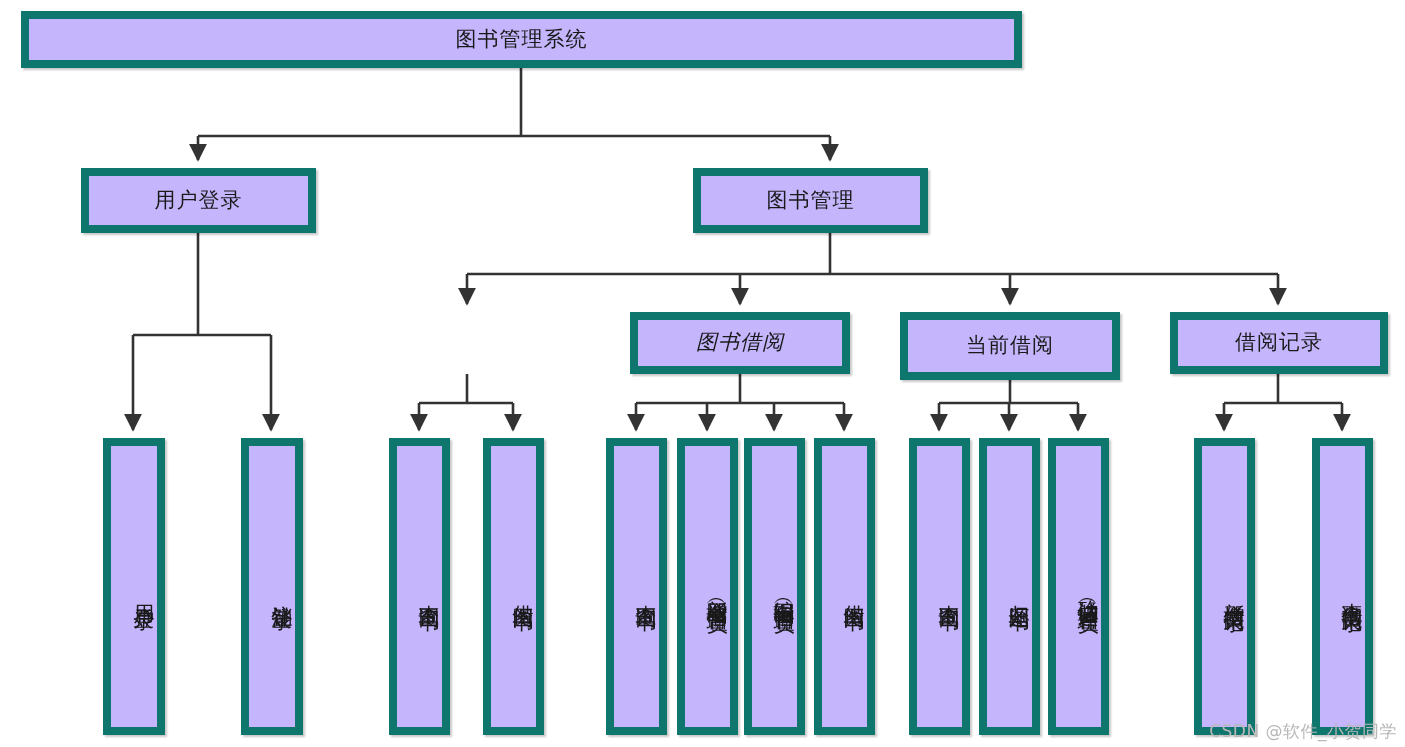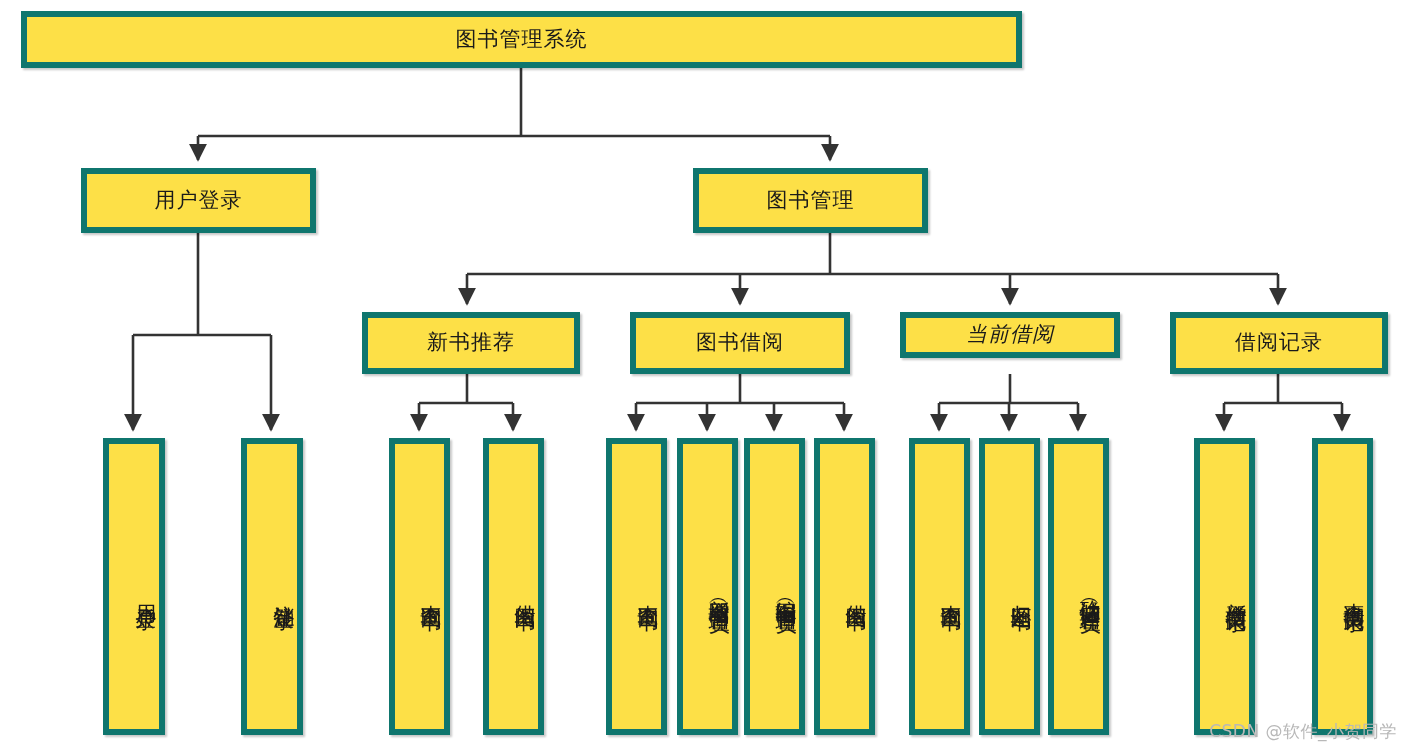--- a/index.html
+++ b/index.html
@@ -22,22 +22,22 @@
     position: absolute;
     left: 0;
     top: 0;
     width: 1405px;
     height: 747px;
     pointer-events: none;
   }
   .node {
     position: absolute;
     box-sizing: border-box;
-    border: 6px solid #0f766e;
-    background: #fde047;
+    border: 8px solid #0f766e;
+    background: #c4b5fd;
     box-shadow: 2px 2px 2px rgba(0,0,0,0.22);
     display: flex;
     align-items: center;
     justify-content: center;
     color: #1a1a1a;
   }
   .node.horiz {
     font-size: 21px;
     line-height: 1.2;
     letter-spacing: 1px;
@@ -129,27 +129,24 @@
     <span class="label">图书管理系统</span>
   </div>
 
   <div class="node horiz" style="left:81px; top:168px; width:235px; height:65px;">
     <span class="label">用户登录</span>
   </div>
   <div class="node horiz" style="left:693px; top:168px; width:235px; height:65px;">
     <span class="label">图书管理</span>
   </div>
 
-  <div class="node horiz" style="left:362px; top:312px; width:218px; height:62px;">
-    <span class="label">新书推荐</span>
-  </div>
-  <div class="node horiz" style="left:630px; top:312px; width:220px; height:62px;">
+  <div class="node horiz" style="left:630px; top:312px; width:220px; height:62px;font-style:italic;">
     <span class="label">图书借阅</span>
   </div>
-  <div class="node horiz" style="left:900px; top:312px; width:220px; height:46px;font-style:italic;">
+  <div class="node horiz" style="left:900px; top:312px; width:220px; height:68px;">
     <span class="label">当前借阅</span>
   </div>
   <div class="node horiz" style="left:1170px; top:312px; width:218px; height:62px;text-align:right;">
     <span class="label">借阅记录</span>
   </div>
 
   <div class="node vert" style="left:103px; top:438px; width:62px; height:297px;">
     <span class="label">用户登录</span>
   </div>
   <div class="node vert" style="left:241px; top:438px; width:62px; height:297px;">

